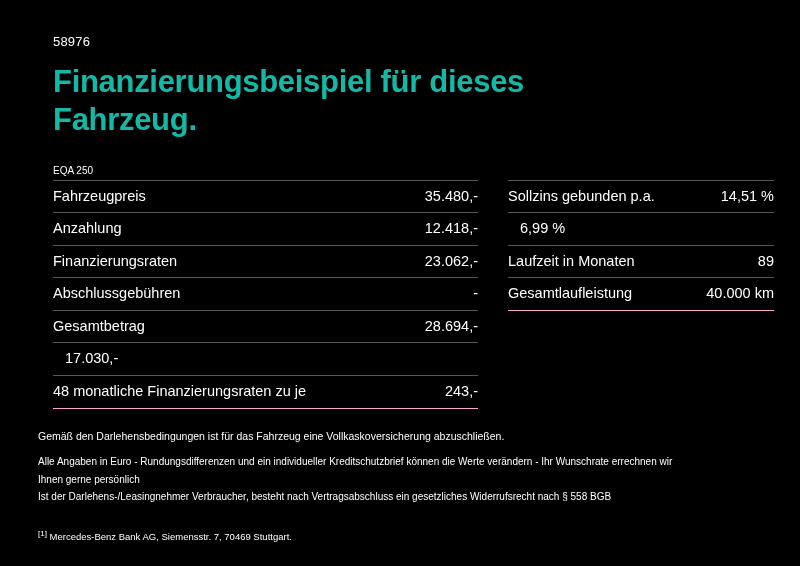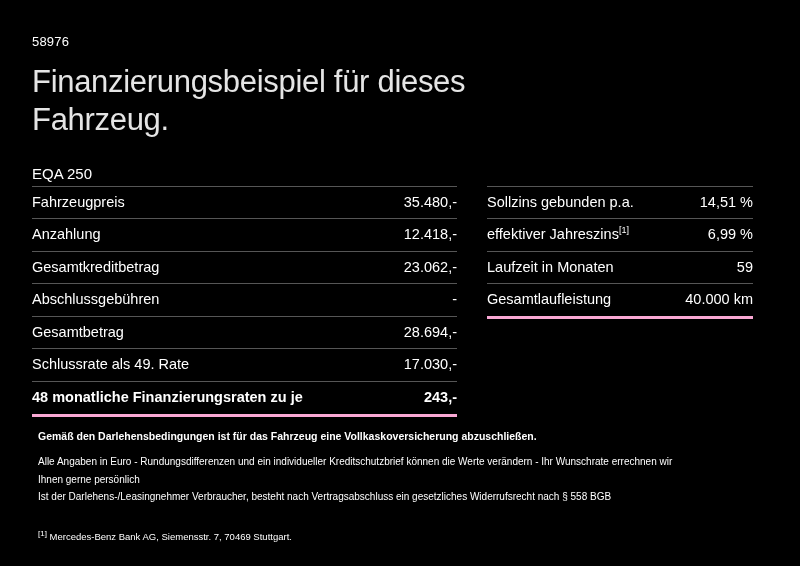--- a/index.html
+++ b/index.html
@@ -13,39 +13,39 @@
     overflow: hidden;
     font-family: "Liberation Sans", sans-serif;
     color: #ffffff;
   }
   .page {
     position: relative;
     width: 735px;
     height: 566px;
     background: #000000;
     box-sizing: border-box;
-    padding: 34px 38px 0 32px;
+    padding: 34px 38px 0 53px;
   }
   .doc-id {
     font-size: 13px;
     letter-spacing: 0.2px;
     color: #ffffff;
     margin: 0 0 14px 0;
   }
   .headline {
     font-size: 31px;
     line-height: 1.22;
-    font-weight: 400;
+    font-weight: 700;
     letter-spacing: -0.3px;
     margin: 0 0 26px 0;
     max-width: 540px;
-    color: #e5e5e5;
+    color: #14b8a6;
   }
   .model {
-    font-size: 15px;
+    font-size: 10px;
     margin: 0 0 4px 0;
     color: #ffffff;
   }
   .tables {
     display: flex;
     flex-direction: row;
     align-items: flex-start;
     gap: 30px;
   }
   .col-left { width: 425px; flex: 0 0 425px; }
@@ -55,39 +55,39 @@
   .row {
     display: flex;
     justify-content: space-between;
     align-items: baseline;
     border-top: 1px solid #565656;
     padding: 6px 0 6px 0;
     font-size: 14.5px;
     line-height: 1.35;
     min-height: 18px;
   }
-  .row:last-child { border-bottom: 3px solid #f9a8d4; }
+  .row:last-child { border-bottom: 1px solid #f9a8d4; }
   .row .label { text-align: right; }
   .row .value { text-align: right; white-space: nowrap; padding-left: 12px; }
-  .row.bold { font-weight: bold; }
+  .row.bold { font-weight: normal; }
   .row .label sup {
     font-size: 9px;
     vertical-align: super;
     line-height: 0;
   }
 
   .footnotes {
     position: absolute;
     left: 38px;
     right: 38px;
     top: 430px;
   }
   .fn-bold {
     font-size: 10.5px;
-    font-weight: bold;
+    font-weight: normal;
     margin: 0 0 11px 0;
     color: #ffffff;
   }
   .fn {
     font-size: 10px;
     line-height: 1.75;
     margin: 0;
     color: #ffffff;
   }
   .fn-mark {
@@ -115,55 +115,53 @@
       <div class="rows">
         <div class="row">
           <span class="label">Fahrzeugpreis</span>
           <span class="value">35.480,-</span>
         </div>
         <div class="row">
           <span class="label">Anzahlung</span>
           <span class="value">12.418,-</span>
         </div>
         <div class="row">
-          <span class="label">Gesamtkreditbetrag</span>
+          <span class="label">Finanzierungsraten</span>
           <span class="value">23.062,-</span>
         </div>
         <div class="row">
           <span class="label">Abschlussgebühren</span>
           <span class="value">-</span>
         </div>
         <div class="row">
           <span class="label">Gesamtbetrag</span>
           <span class="value">28.694,-</span>
         </div>
         <div class="row">
-          <span class="label">Schlussrate als 49. Rate</span>
           <span class="value">17.030,-</span>
         </div>
         <div class="row bold">
           <span class="label">48 monatliche Finanzierungsraten zu je</span>
           <span class="value">243,-</span>
         </div>
       </div>
     </div>
 
     <div class="col-right">
       <div class="rows">
         <div class="row">
           <span class="label"><span>Sollzins gebunden p.a.</span></span>
           <span class="value">14,51 %</span>
         </div>
         <div class="row">
-          <span class="label"><span>effektiver Jahreszins</span><sup>[1]</sup></span>
           <span class="value">6,99 %</span>
         </div>
         <div class="row">
           <span class="label"><span>Laufzeit in Monaten</span></span>
-          <span class="value">59</span>
+          <span class="value">89</span>
         </div>
         <div class="row">
           <span class="label"><span>Gesamtlaufleistung</span></span>
           <span class="value">40.000 km</span>
         </div>
       </div>
     </div>
 
   </div>
 

